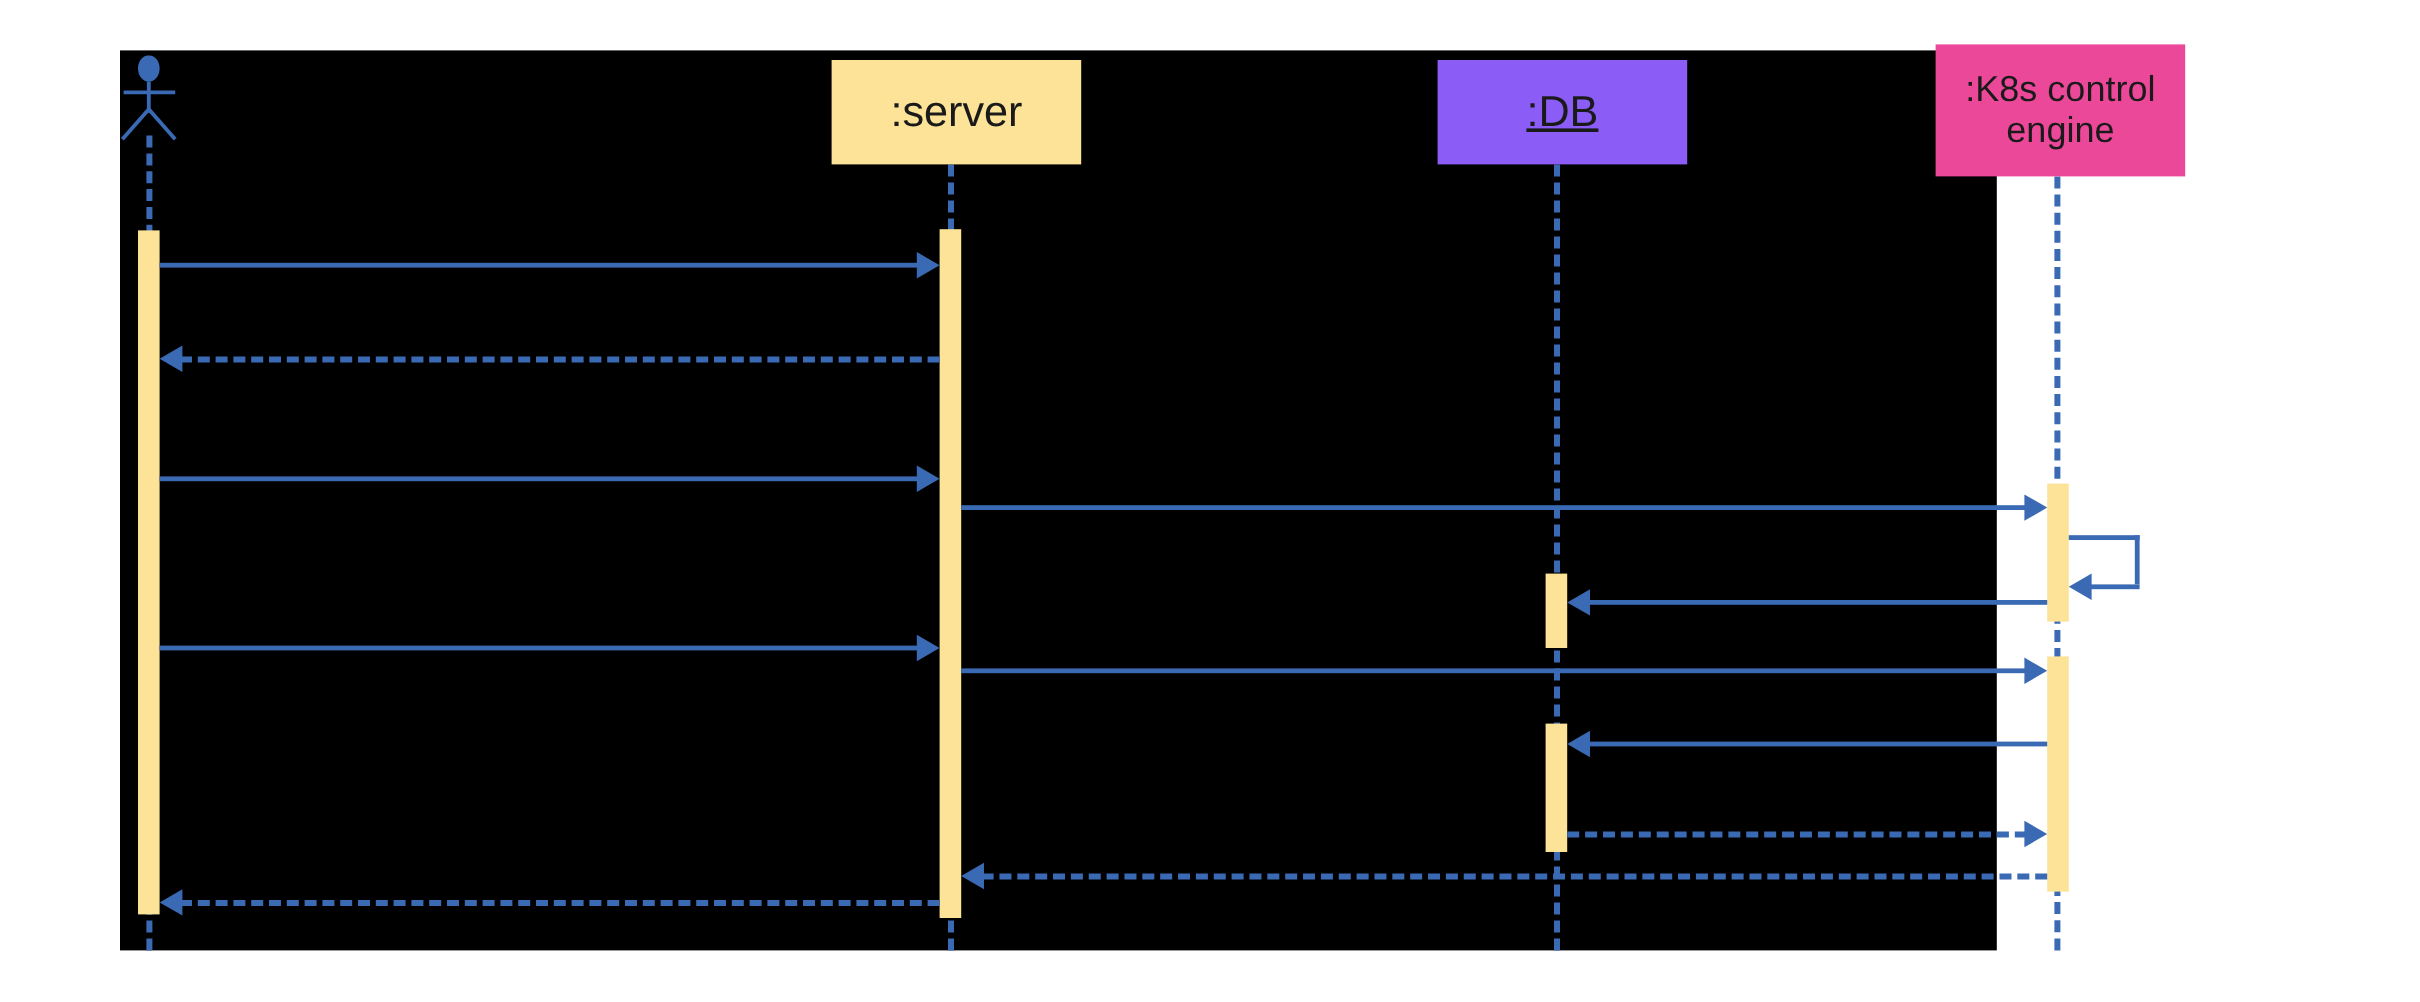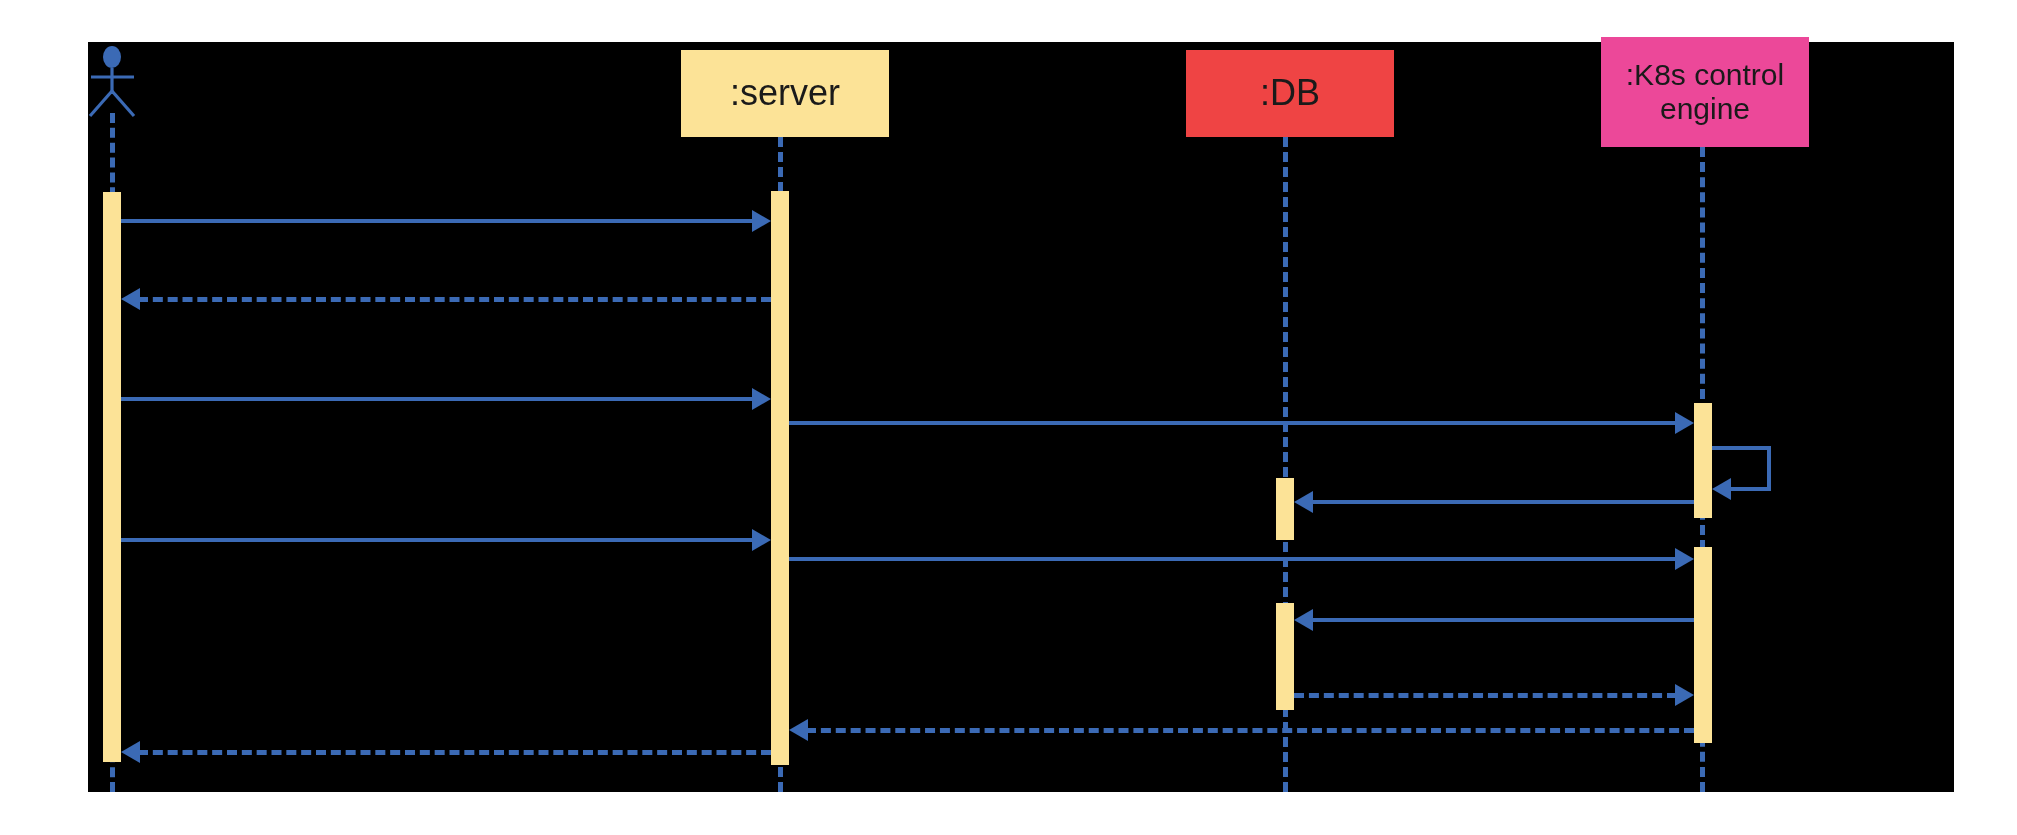--- a/index.html
+++ b/index.html
@@ -1,18 +1,18 @@
 <!DOCTYPE html>
 <html><head>
 <meta charset="utf-8">
 <style>
   html,body{margin:0;padding:0;background:#ffffff;}
   body{font-family:"Liberation Sans",sans-serif;}
   #canvas{position:relative;width:2017px;height:835px;background:#ffffff;overflow:hidden;}
-  #board{position:absolute;left:88px;top:42px;width:1866px;height:750px;background:#000000;}
+  #board{position:absolute;left:100px;top:42px;width:1564px;height:750px;background:#000000;}
   .lifeline{position:absolute;width:0;border-left-width:5px;border-left-style:dashed;border-left-color:#3b6ab5;}
   .partbox{position:absolute;background:#FCE397;box-sizing:border-box;display:flex;align-items:center;justify-content:center;text-align:center;color:#1a1a1a;line-height:1.12;}
   .partbox span{display:block;width:100%;}
   .activation{position:absolute;background:#FCE397;box-sizing:border-box;}
   .msg{position:absolute;height:0;border-top-width:4px;border-top-style:solid;border-top-color:#3b6ab5;}
   .msg.dashed{border-top-style:dashed;border-top-width:5px;}
   .arrowR{position:absolute;width:0;height:0;border-top:11px solid transparent;border-bottom:11px solid transparent;border-left:19px solid #3b6ab5;}
   .arrowL{position:absolute;width:0;height:0;border-top:11px solid transparent;border-bottom:11px solid transparent;border-right:19px solid #3b6ab5;}
   .selfseg{position:absolute;background:#3b6ab5;}
   .actorsvg{position:absolute;}
@@ -28,21 +28,21 @@
         <line x1="14" y1="31" x2="57" y2="31" stroke="#3b6ab5" stroke-width="3.2"></line>
         <line x1="35" y1="45" x2="13" y2="70" stroke="#3b6ab5" stroke-width="3.2"></line>
         <line x1="35" y1="45" x2="57" y2="70" stroke="#3b6ab5" stroke-width="3.2"></line>
         <ellipse cx="35" cy="11" rx="9" ry="11" fill="#3b6ab5"></ellipse>
       </svg>
       <div class="lifeline" style="left: 690px; top: 95px; height: 655px; border-left-color: rgb(59, 106, 181);"></div>
       <div class="partbox" style="left: 593px; top: 8px; width: 208px; height: 87px; background: rgb(252, 227, 151); font-size: 36px;">
         <span>:server</span>
       </div>
       <div class="lifeline" style="left: 1195px; top: 95px; height: 655px; border-left-color: rgb(59, 106, 181);"></div>
-      <div class="partbox" style="left: 1098px; top: 8px; width: 208px; height: 87px; background: #ef4444; font-size: 36px;">
+      <div class="partbox" style="left: 1098px; top: 8px; width: 208px; height: 87px; background: #8b5cf6; font-size: 36px; text-decoration: underline;">
         <span>:DB</span>
       </div>
       <div class="lifeline" style="left: 1612px; top: 105px; height: 645px; border-left-color: rgb(59, 106, 181);"></div>
       <div class="partbox" style="left: 1513px; top: -5px; width: 208px; height: 110px; background: #ec4899; font-size: 30px;">
         <span>:K8s control<br>engine</span>
       </div>
       <div class="activation" id="act-actor-1" style="left: 15px; top: 150px; width: 18px; height: 570px; background: rgb(252, 227, 151);"></div>
       <div class="activation" id="act-server-1" style="left: 683px; top: 149px; width: 18px; height: 574px; background: rgb(252, 227, 151);"></div>
       <div class="activation" id="act-k8s-1" style="left: 1606px; top: 361px; width: 18px; height: 115px; background: rgb(252, 227, 151);"></div>
       <div class="activation" id="act-k8s-2" style="left: 1606px; top: 505px; width: 18px; height: 196px; background: rgb(252, 227, 151);"></div>

